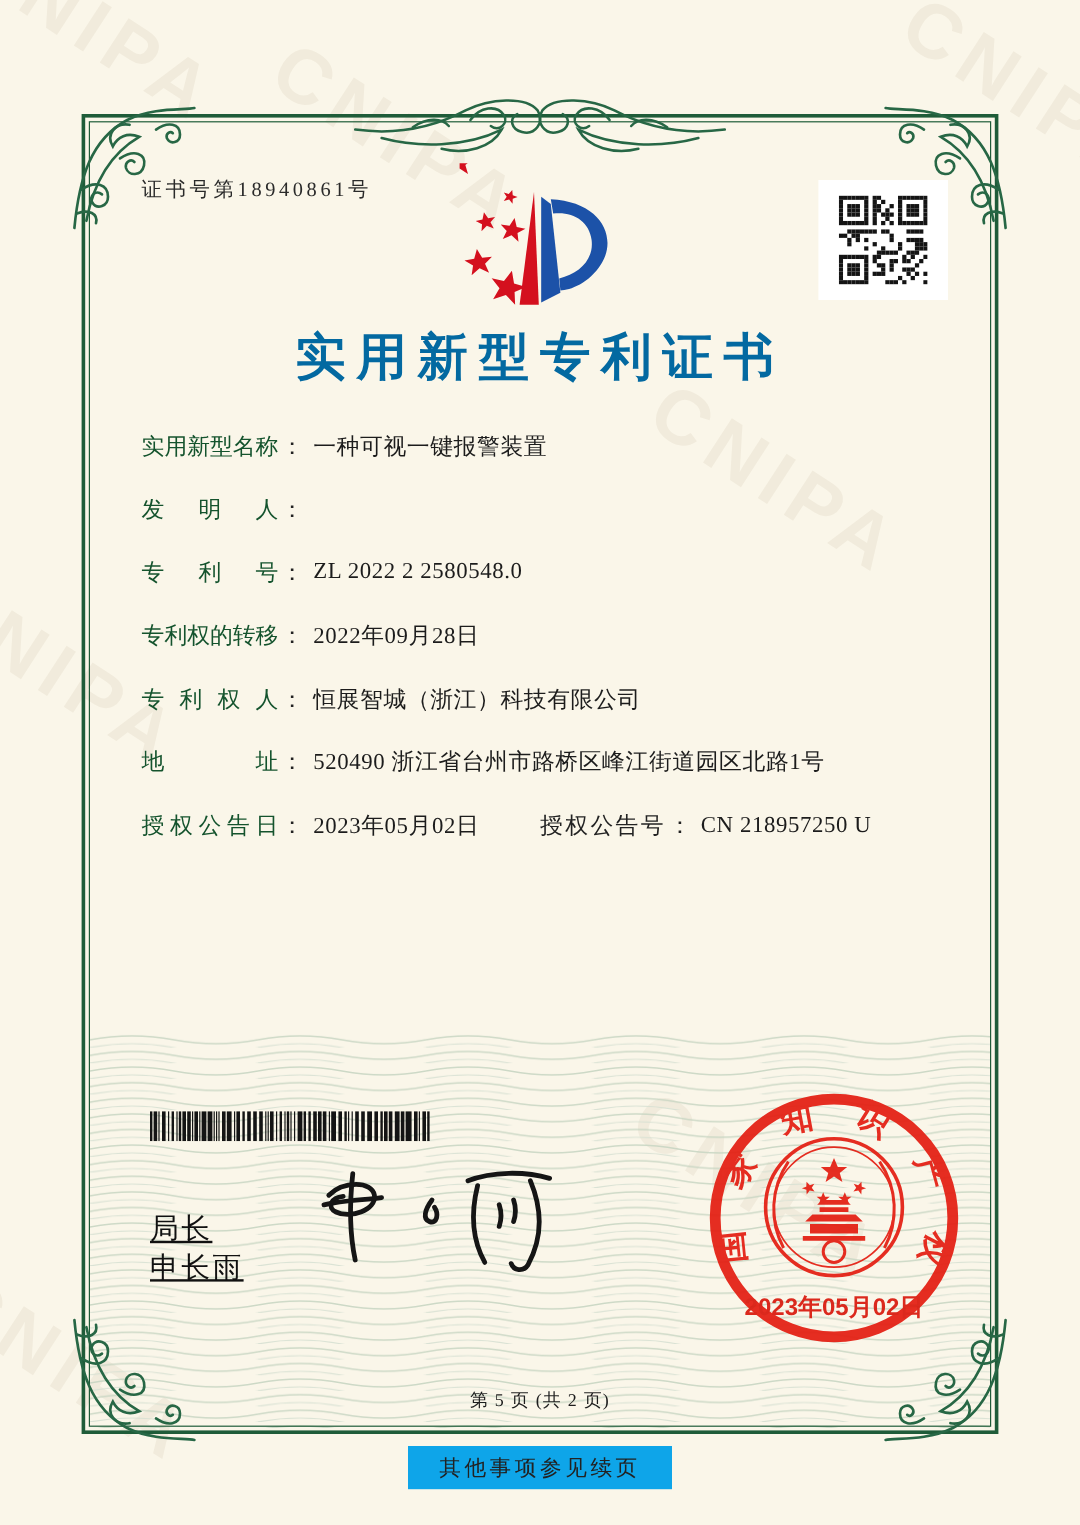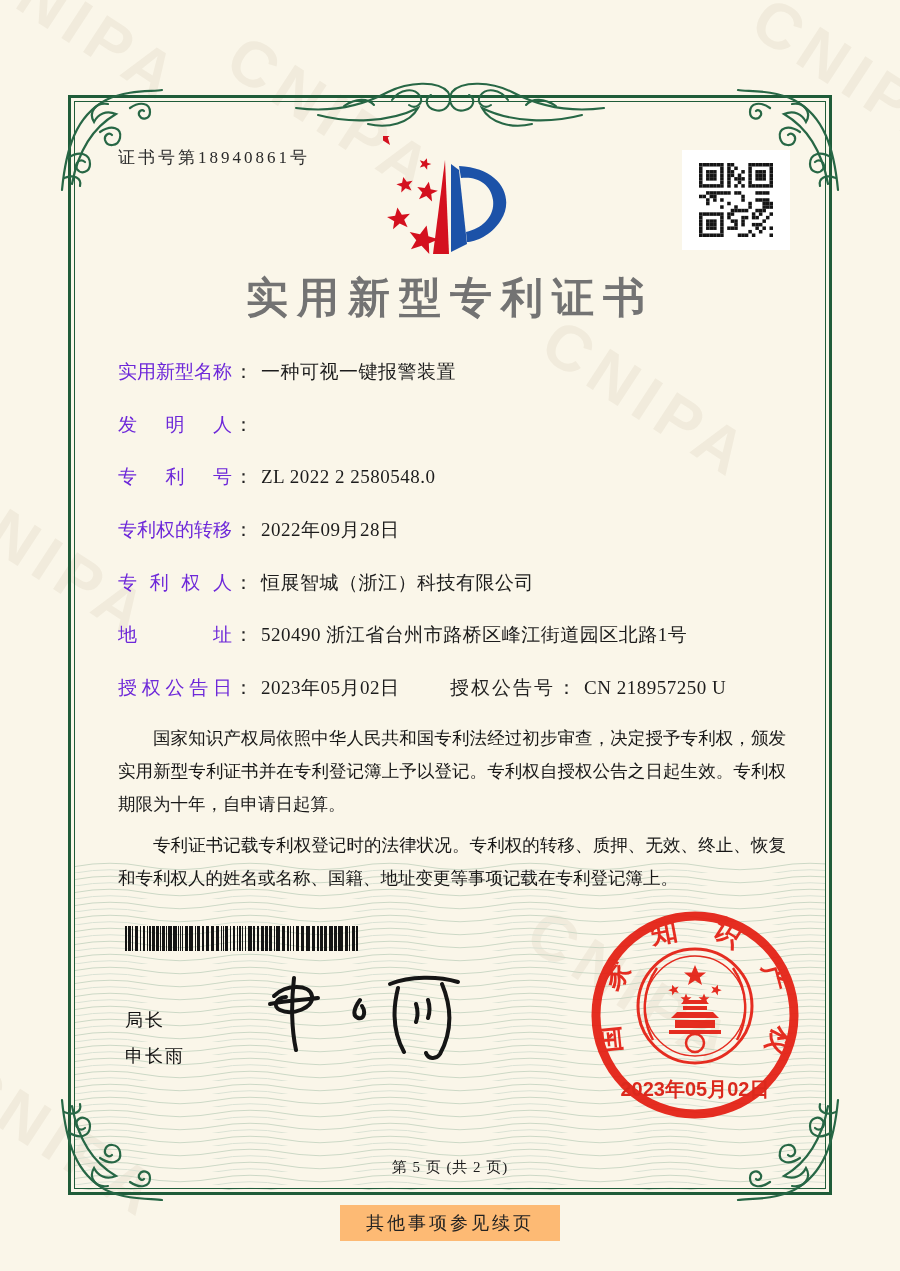--- a/index.html
+++ b/index.html
@@ -15,44 +15,44 @@
   .frame::after{content:"";position:absolute;inset:3px;border:1px solid #1f5c39;}
   .orn{position:absolute;pointer-events:none;}
   
   .waves{position:absolute;left:75px;top:860px;}
   
   .certno{position:absolute;left:118px;top:146px;font-size:17px;letter-spacing:3px;color:#2a2a2a;}
   .logo{position:absolute;left:383px;top:136px;}
   .qrbox{position:absolute;left:682px;top:150px;width:108px;height:100px;background:#ffffff;}
   .qrbox svg{position:absolute;left:17px;top:13px;fill:#141414;}
   .title{position:absolute;left:0;top:270px;width:100%;text-align:center;
-         font-size:42px;font-weight:bold;letter-spacing:9px;color:#737373;}
+         font-size:42px;font-weight:bold;letter-spacing:9px;color:#0369a1;}
   
   .fields{position:absolute;left:118px;top:346px;width:660px;}
   .frow{position:relative;height:52.6px;display:flex;align-items:center;font-size:19px;}
   .flabel{display:inline-block;width:114px;text-align:justify;text-align-last:justify;
-          text-justify:inter-character;color:#6d28d9;}
+          text-justify:inter-character;color:#14532d;}
   .fcolon{margin-left:2px;color:#222;}
   .fvalue{margin-left:8px;letter-spacing:0.5px;color:#1c1c1c;}
   .grant-right{position:absolute;left:332px;display:flex;align-items:center;text-align:right;}
   .glabel{letter-spacing:2px;color:#222;}
   
   .body-text{position:absolute;left:118px;top:722px;width:668px;font-size:17.5px;
              line-height:33px;text-align:justify;color:#161616;}
   .body-text p{margin:0 0 8px 0;text-indent:2em;}
   
   .barcode{position:absolute;left:125px;top:926px;fill:#141414;}
   .signer{position:absolute;left:125px;top:1008px;font-family:"Liberation Sans",sans-serif;
-          font-size:18px;letter-spacing:2px;color:#111;}
-  .signer .line2{margin-top:12px;}
+          font-size:24px;letter-spacing:2px;color:#111;text-decoration:underline;}
+  .signer .line2{margin-top:0;}
   .signature{position:absolute;left:252px;top:970px;}
   .sealwrap{position:absolute;left:580px;top:900px;}
   .pageinfo{position:absolute;left:0;top:1158px;width:100%;text-align:center;
             font-size:15px;letter-spacing:1px;color:#1d1d1d;}
-  .footnote{position:absolute;left:340px;top:1205px;width:220px;height:36px;background:#fdba74;
+  .footnote{position:absolute;left:340px;top:1205px;width:220px;height:36px;background:#0ea5e9;
             text-align:center;line-height:36px;font-size:18px;letter-spacing:3px;color:#222;}
 </style>
 </head>
 <body>
 
 <div class="page">
 
   <span class="wm" style="left:-40px;top:-15px">CNIPA</span>
   <span class="wm" style="left:215px;top:78px">CNIPA</span>
   <span class="wm" style="left:740px;top:40px">CNIPA</span>
@@ -358,24 +358,20 @@
         <span class="fcolon">：</span>
       <span class="fvalue">2023年05月02日</span>
       <span class="grant-right">
         <span class="glabel">授权公告号</span>
           <span class="fcolon">：</span>
         <span class="fvalue">CN 218957250 U</span>
       </span>
     </div>
   </div>
 
-  <div class="body-text">
-    <p>国家知识产权局依照中华人民共和国专利法经过初步审查，决定授予专利权，颁发实用新型专利证书并在专利登记簿上予以登记。专利权自授权公告之日起生效。专利权期限为十年，自申请日起算。</p>
-    <p>专利证书记载专利权登记时的法律状况。专利权的转移、质押、无效、终止、恢复和专利权人的姓名或名称、国籍、地址变更等事项记载在专利登记簿上。</p>
-  </div>
 
   <svg class="barcode" width="240" height="25" viewBox="0 0 240 25">
     <g id="barcode-bars">
         <rect x="0" y="0" width="2" height="25"></rect>
         <rect x="3" y="0" width="3" height="25"></rect>
         <rect x="7" y="0" width="1" height="25"></rect>
         <rect x="10" y="0" width="3" height="25"></rect>
         <rect x="15" y="0" width="1" height="25"></rect>
         <rect x="18" y="0" width="2" height="25"></rect>
         <rect x="22" y="0" width="1" height="25"></rect>

